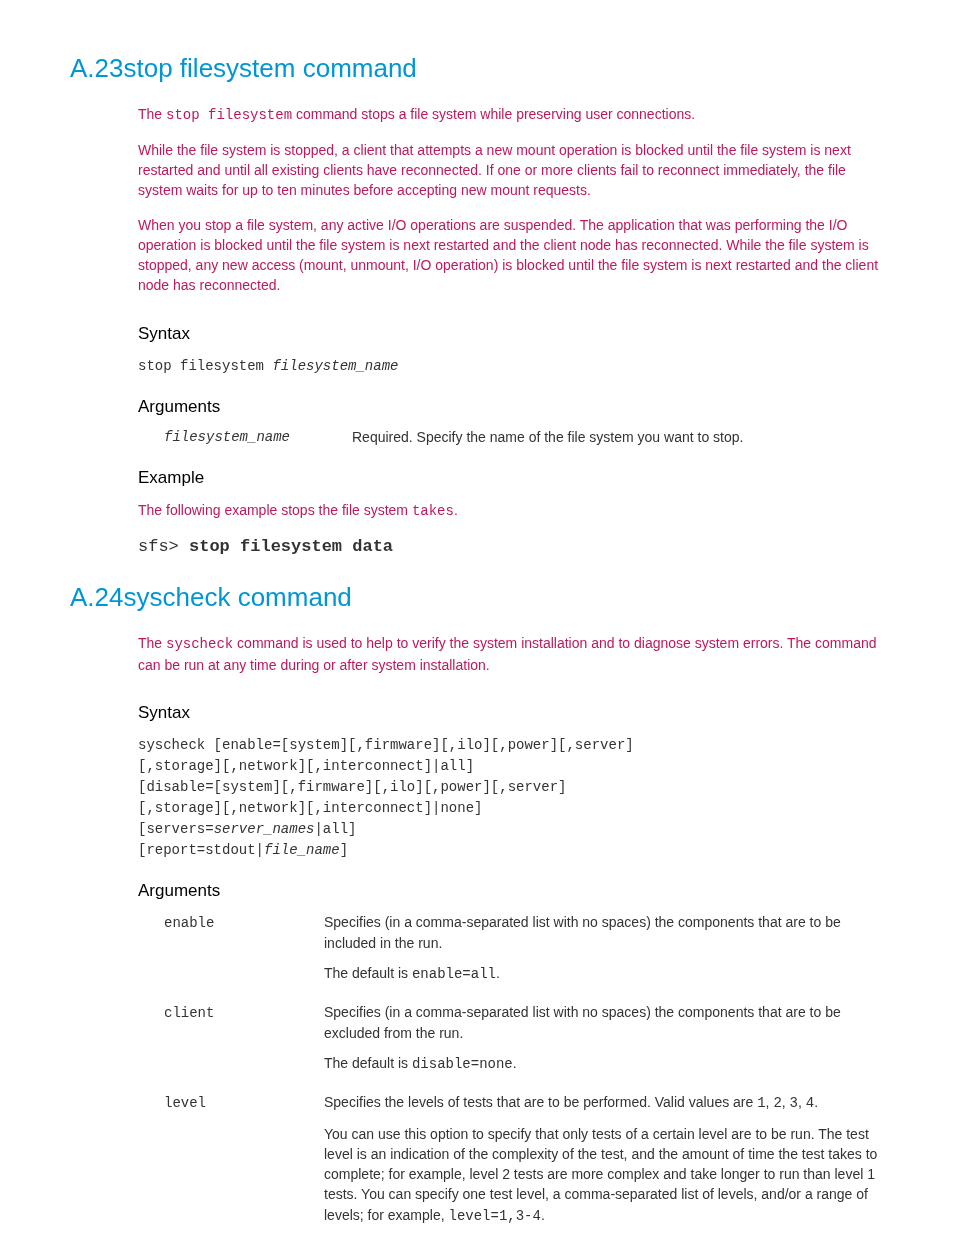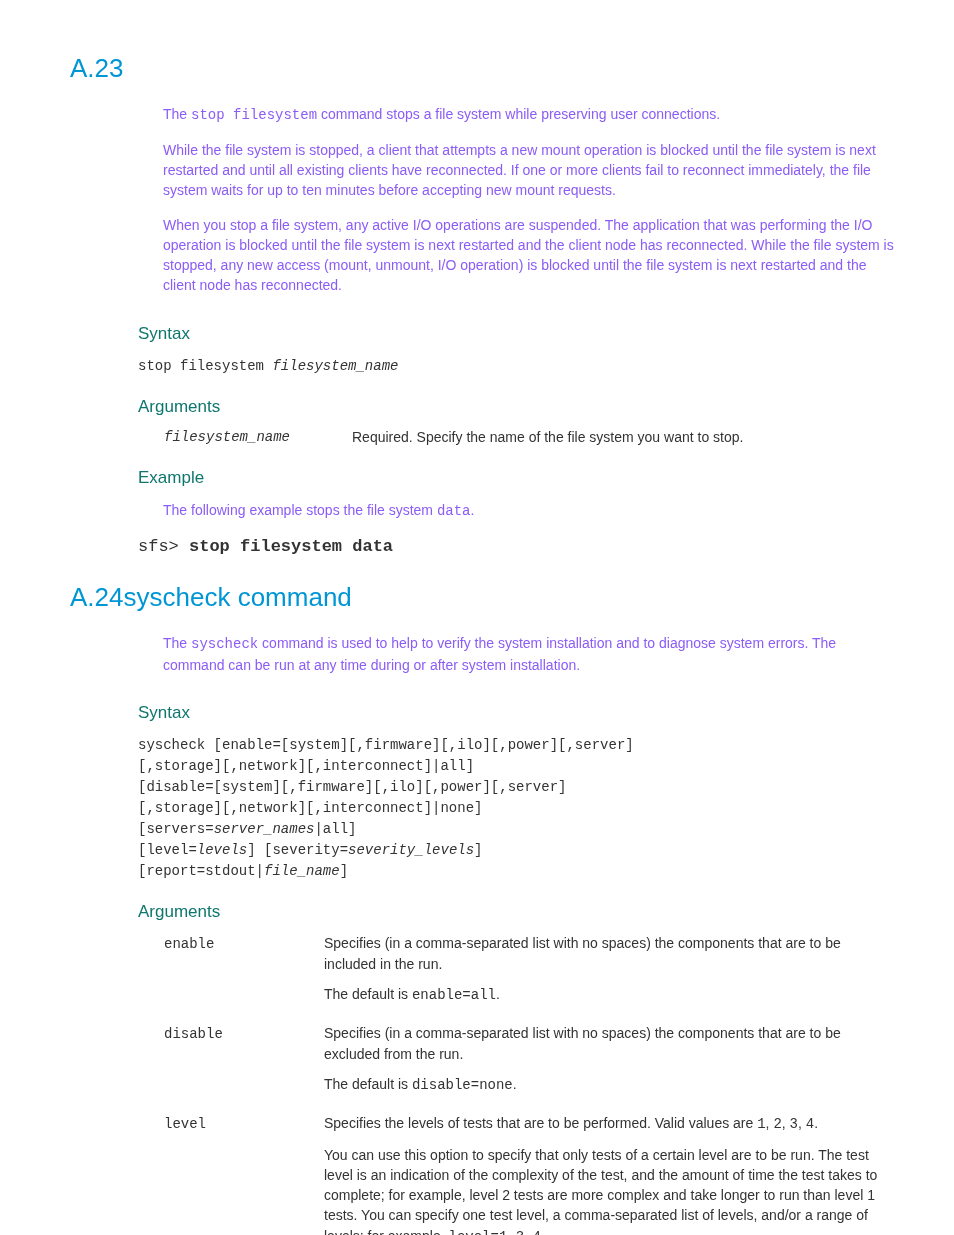--- a/index.html
+++ b/index.html
@@ -21,28 +21,27 @@
       gap: 0;
     }
     .section-heading .num { flex-shrink: 0; }
     .content-block {
       margin-left: 68px;
       margin-bottom: 26px;
     }
     .content-block p {
       margin-bottom: 14px;
       font-size: 14px;
-      color: #8b5cf6;
+      color: #be185d;
       line-height: 1.45;
-      margin-left: 25px;
     }
     .sub-heading {
       font-size: 17px;
       font-weight: normal;
-      color: #0f766e;
+      color: #000000;
       margin-left: 68px;
       margin-bottom: 10px;
       margin-top: 18px;
     }
     .mono {
       font-family: "Courier New", monospace;
       font-size: 14px;
     }
     .mono-italic {
       font-family: "Courier New", monospace;
@@ -101,20 +100,21 @@
       margin-bottom: 20px;
     }
     .example-cmd .bold { font-weight: bold; }
     .section-gap { }
   </style>
 </head>
 <body>
 
 <div class="section-heading">
   <span class="num">A.23</span>
+  <span>stop filesystem command</span>
 </div>
 
 <div class="content-block">
   <p>
     <span>The </span><span class="mono">stop filesystem</span><span> command stops a file system while preserving user connections.</span>
   </p>
   <p>While the file system is stopped, a client that attempts a new mount operation is blocked until the file system is next restarted and until all existing clients have reconnected. If one or more clients fail to reconnect immediately, the file system waits for up to ten minutes before accepting new mount requests.</p>
   <p>When you stop a file system, any active I/O operations are suspended. The application that was performing the I/O operation is blocked until the file system is next restarted and the client node has reconnected. While the file system is stopped, any new access (mount, unmount, I/O operation) is blocked until the file system is next restarted and the client node has reconnected.</p>
 </div>
 
@@ -125,21 +125,21 @@
 
 <div class="sub-heading">Arguments</div>
 <div class="args-row">
   <div class="args-label">filesystem_name</div>
   <div class="args-desc">Required. Specify the name of the file system you want to stop.</div>
 </div>
 
 <div class="sub-heading">Example</div>
 <div class="content-block" style="margin-bottom:10px;">
   <p>
-    <span>The following example stops the file system </span><span class="mono">data</span><span>.</span>
+    <span>The following example stops the file system </span><span class="mono">takes</span><span>.</span>
   </p>
 </div>
 <div class="example-cmd">
   <span>sfs&gt; </span><span class="bold">stop filesystem data</span>
 </div>
 
 <div class="section-heading section-gap">
   <span class="num">A.24</span>
   <span>syscheck command</span>
 </div>
@@ -150,37 +150,36 @@
   </p>
 </div>
 
 <div class="sub-heading">Syntax</div>
 <div class="syntax-block">
   <div>syscheck [enable=[system][,firmware][,ilo][,power][,server]</div>
   <div>[,storage][,network][,interconnect]|all]</div>
   <div>[disable=[system][,firmware][,ilo][,power][,server]</div>
   <div>[,storage][,network][,interconnect]|none]</div>
   <div><span>[servers=</span><span class="mono-italic">server_names</span><span>|all]</span></div>
-  <div><span>[level=</span><span class="mono-italic">levels</span><span>] [severity=</span><span class="mono-italic">severity_levels</span><span>]</span></div>
   <div><span>[report=stdout|</span><span class="mono-italic">file_name</span><span>]</span></div>
 </div>
 
 <div class="sub-heading">Arguments</div>
 <div class="args-table">
 
   <div class="args-tr">
     <div class="args-td-label">enable</div>
     <div class="args-td-desc">
       <p>Specifies (in a comma-separated list with no spaces) the components that are to be included in the run.</p>
       <p><span>The default is </span><span class="mono">enable=all</span><span>.</span></p>
     </div>
   </div>
 
   <div class="args-tr">
-    <div class="args-td-label">disable</div>
+    <div class="args-td-label">client</div>
     <div class="args-td-desc">
       <p>Specifies (in a comma-separated list with no spaces) the components that are to be excluded from the run.</p>
       <p><span>The default is </span><span class="mono">disable=none</span><span>.</span></p>
     </div>
   </div>
 
   <div class="args-tr">
     <div class="args-td-label">level</div>
     <div class="args-td-desc">
       <p><span>Specifies the levels of tests that are to be performed. Valid values are </span><span class="mono">1</span><span>, </span><span class="mono">2</span><span>, </span><span class="mono">3</span><span>, </span><span class="mono">4</span><span>.</span></p>

